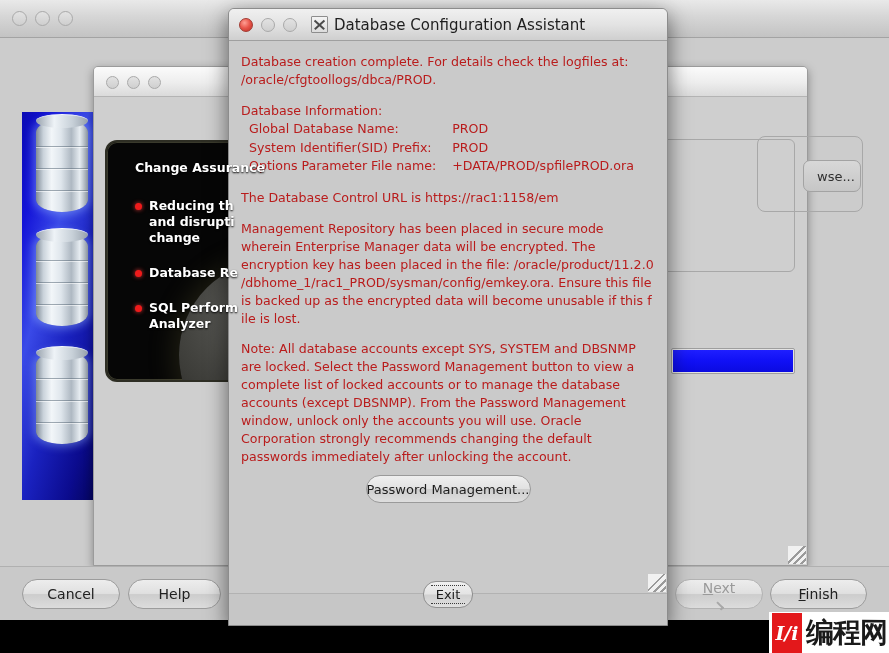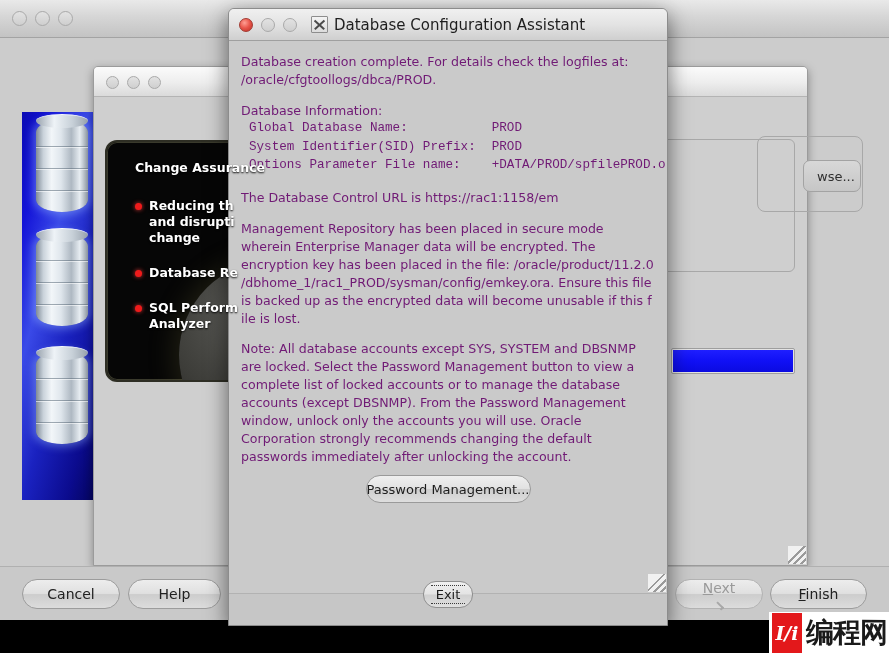--- a/index.html
+++ b/index.html
@@ -336,30 +336,30 @@
   }
   .dlg-body {
     position: absolute;
     left: 0; top: 32px;
     width: 100%;
     height: 554px;
     background: #cacaca;
     padding: 12px 12px 0 12px;
     box-sizing: border-box;
     font-size: 12.6px;
-    color: #701a75;
+    color: #b91c1c;
     line-height: 1.42;
   }
   .dlg-body p { margin: 0 0 13px 0; }
   .info-table {
     border-collapse: collapse;
     margin: 0 0 13px 0;
     font-size: 12.6px;
   }
-  .info-table td { padding: 0 16px 1px 0; vertical-align: top; white-space: nowrap; font-family: Liberation Mono, monospace; }
+  .info-table td { padding: 0 16px 1px 0; vertical-align: top; white-space: nowrap; }
   .info-table td.lbl { padding-left: 8px; padding-right: 16px; }
   .mono-path { word-break: break-all; }
   .pwd-row {
     position: absolute;
     left: 0; right: 0;
     top: 466px;
     display: flex;
     justify-content: center;
   }
   .pwd-btn {

